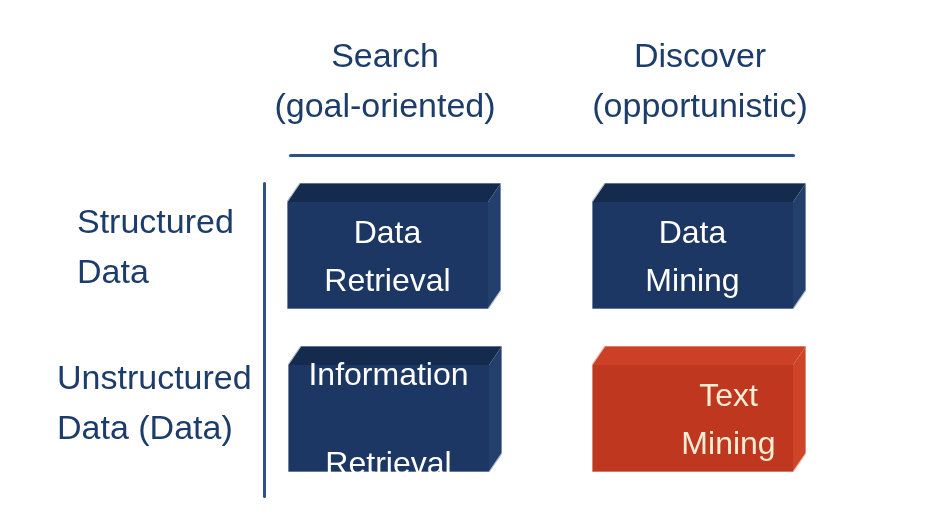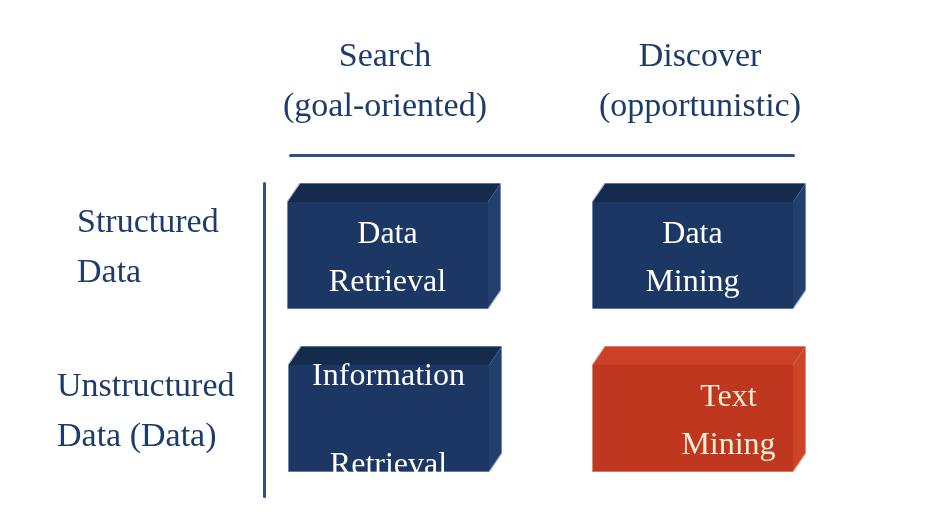--- a/index.html
+++ b/index.html
@@ -2,21 +2,21 @@
 <html><head>
 <meta charset="utf-8">
 <style>
   html, body { margin: 0; padding: 0; }
   .canvas {
     position: relative;
     width: 926px;
     height: 518px;
     background: #ffffff;
     overflow: hidden;
-    font-family: Liberation Serif, serif;
+    font-family: Liberation Sans, sans-serif;
   }
   .col-header {
     position: absolute;
     top: 30px;
     width: 300px;
     text-align: center;
     font-size: 34px;
     line-height: 50px;
     white-space: nowrap;
   }
@@ -25,21 +25,21 @@
   .row-header {
     position: absolute;
     left: 57px;
     width: 205px;
     text-align: left;
     font-size: 34px;
     line-height: 50px;
     white-space: nowrap;
   }
   .row-header.r1 { top: 196px; }
-  .row-header.r2 { top: 360px; }
+  .row-header.r2 { top: 352px; }
   .hrule {
     position: absolute;
     left: 289px;
     top: 154px;
     width: 506px;
     height: 3px;
     border-radius: 2px;
   }
   .vrule {
     position: absolute;

